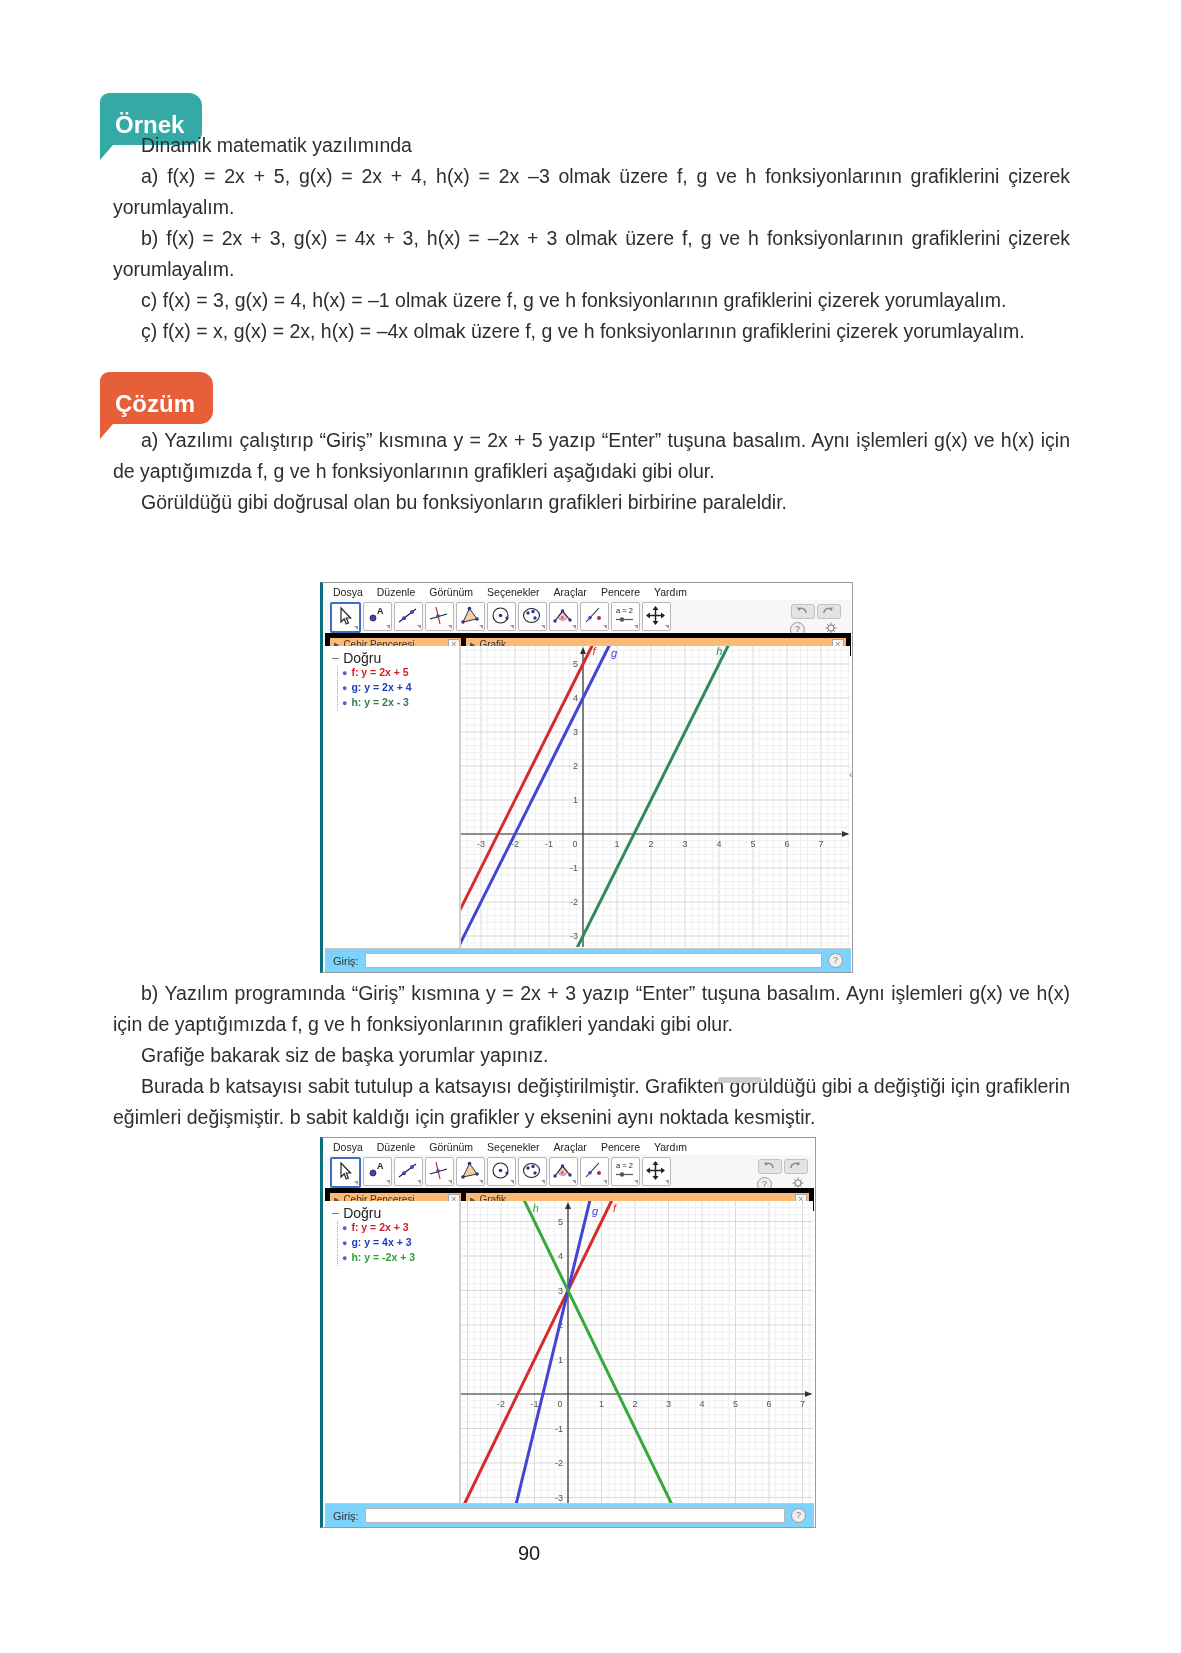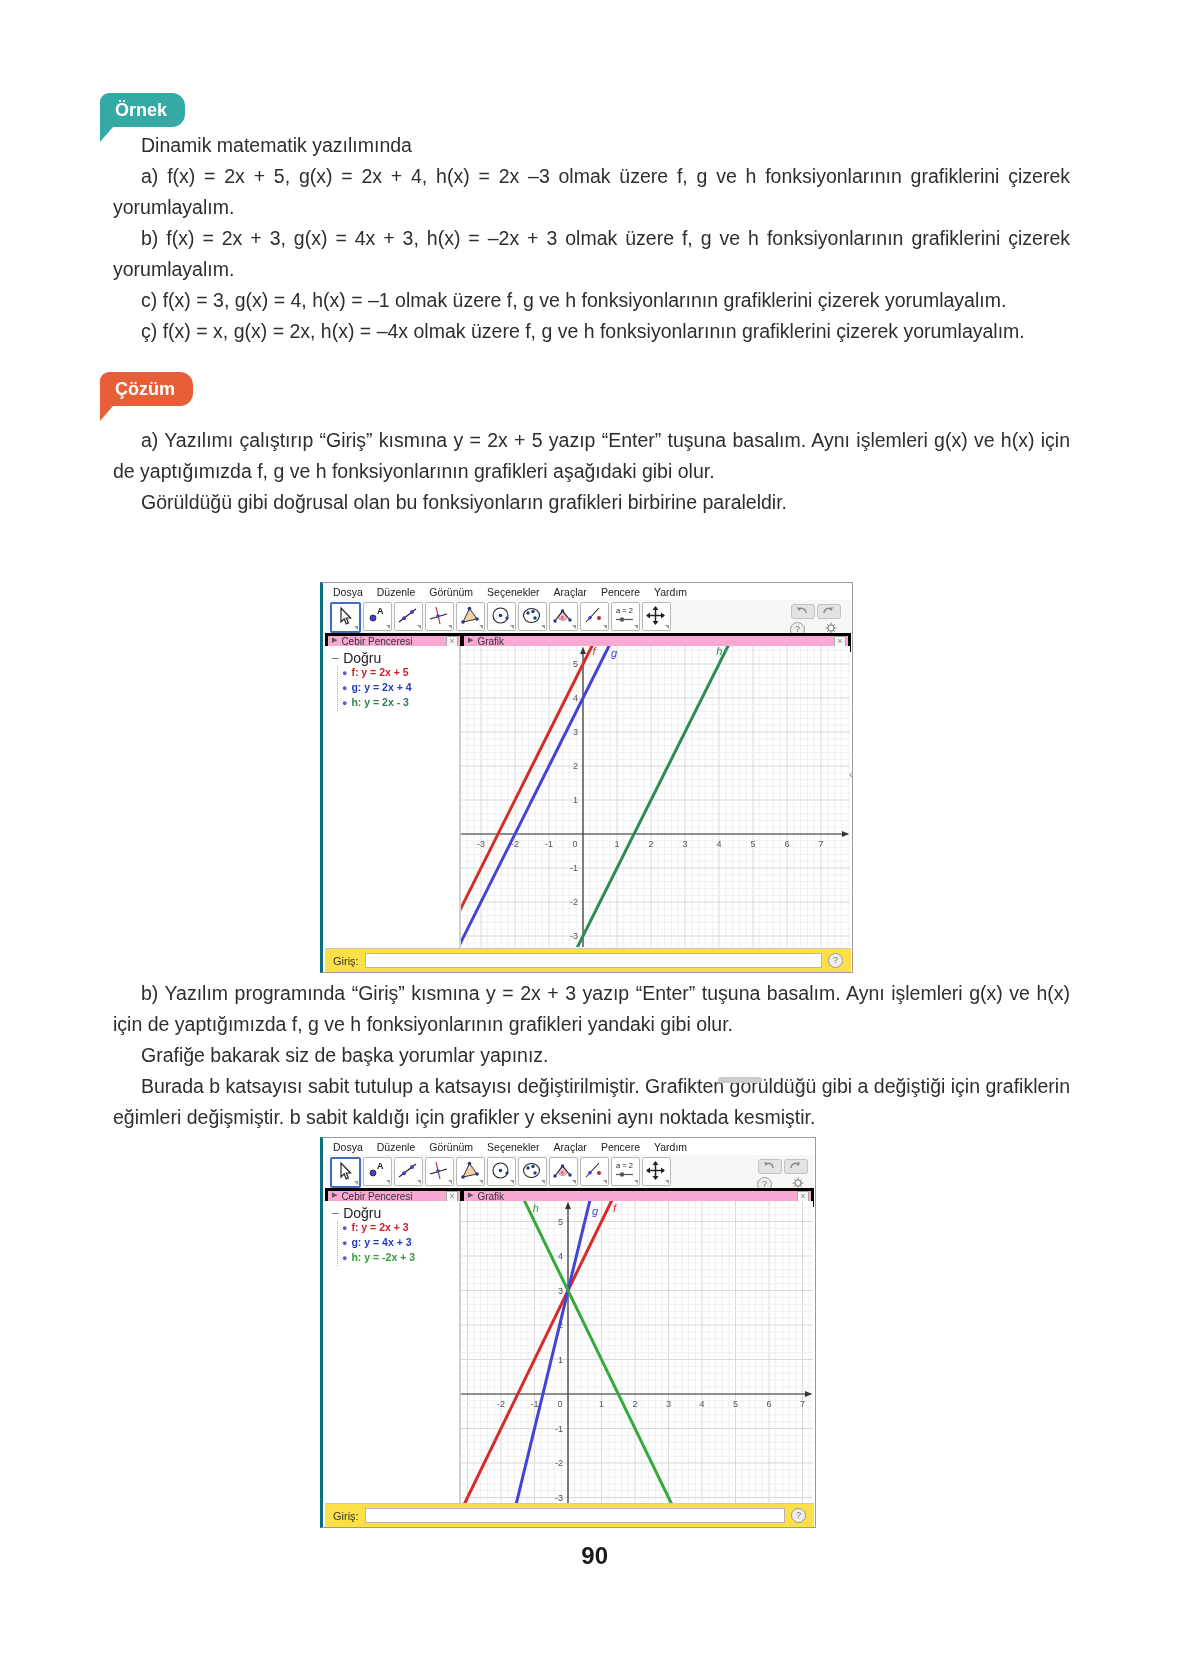--- a/index.html
+++ b/index.html
@@ -1,20 +1,20 @@
 <!DOCTYPE html>
 <html><head>
 <meta charset="utf-8">
 <style>
   html,body{margin:0;padding:0;background:#ffffff;}
   .page{position:relative;width:1181px;height:1653px;background:#ffffff;overflow:hidden;
         font-family:"Liberation Sans", sans-serif;}
   
-  .badge{position:absolute;color:#fff;font-weight:bold;font-size:18px;
-         padding:8px 18px 8px 15px;border-radius:9px 13px 13px 0;line-height:1;}
+  .badge{position:absolute;color:#fff;font-weight:bold;font-size:24px;
+         padding:20px 18px 8px 15px;border-radius:9px 13px 13px 0;line-height:1;}
   .badge::after{content:'';position:absolute;left:0;top:100%;width:13px;height:15px;
          background:inherit;clip-path:polygon(0 0,100% 0,0 100%);}
   
   .tblock{position:absolute;left:113px;width:957px;color:#2e2e2e;font-size:19.5px;
           line-height:31px;text-align:justify;}
   .tblock p{margin:0;text-indent:28px;}
   
   .gg{position:absolute;background:#fff;border:1px solid #9a9a9a;border-left:3px solid #0d6e80;
       overflow:hidden;font-size:10.5px;color:#222;}
   .menubar{position:absolute;left:2px;right:1px;top:1px;height:16px;background:#fff;
@@ -26,39 +26,39 @@
         margin:2px 1px 0 1px;position:relative;display:inline-block;vertical-align:top;padding:0;}
   .tool.sel{border:2px solid #3f6fc4;}
   .tool svg{position:absolute;left:1px;top:1px;}
   .dd{position:absolute;right:1px;bottom:1px;width:0;height:0;
       border-top:4px solid #9a9a9a;border-left:4px solid transparent;}
   .ur{position:absolute;top:4px;width:22px;height:13px;background:#e3e3e3;
       border:1px solid #c2c2c2;border-radius:3px;}
   .mini{position:absolute;top:22px;font-size:9px;color:#888;}
   .help{display:inline-block;width:13px;height:13px;border:1px solid #999;border-radius:50%;
         font-size:9px;color:#777;text-align:center;line-height:12px;background:#eee;}
-  .phead{position:absolute;height:13px;background:#f9a8d4;border:3px solid #000000;
-         display:flex;align-items:flex-start;font-size:10px;color:#333;}
+  .phead{position:absolute;height:13px;background:#fdba74;border:5px solid #000000;
+         display:flex;align-items:center;font-size:10px;color:#333;}
   .tri{font-size:7px;color:#555;margin:0 4px;}
   .xb{margin-left:auto;margin-right:2px;width:10px;height:10px;border:1px solid #aaa;color:#888;
       font-size:9px;line-height:9px;text-align:center;background:#f7f7f7;}
   .algpanel{position:absolute;left:2px;top:63px;width:134px;bottom:23px;background:#fff;
             border-right:2px solid #d0d0d0;overflow:hidden;}
   .algroot{margin:4px 0 0 6px;font-size:14px;color:#222;}
   .algroot .minus{color:#777;margin-right:4px;}
   .algitems{margin-left:12px;border-left:1px dotted #aaaaaa;}
   .alg-item{height:15px;font-size:10.5px;font-weight:bold;padding-left:4px;white-space:nowrap;}
   .alg-item .bullet{color:#5b5bd6;font-size:9px;margin-right:4px;}
   .graph-plot{position:absolute;background:#fff;}
-  .inbar{position:absolute;left:2px;right:1px;bottom:0;height:23px;background:#fde047;
+  .inbar{position:absolute;left:2px;right:1px;bottom:0;height:23px;background:#7dd3fc;
          border-top:1px solid #c8c8c8;display:flex;align-items:center;padding:0 8px;gap:6px;}
   .inbar .inlabel{font-size:11px;color:#333;}
   .inbar input{flex:1;height:13px;border:1px solid #b5b5b5;background:#fff;font-size:10px;padding:0 3px;}
-  .pagenum{position:absolute;left:518px;top:1542px;width:90px;text-align:right;
-           font-size:24px;font-weight:bold;color:#1a1a1a;}
+  .pagenum{position:absolute;left:518px;top:1542px;width:90px;text-align:left;
+           font-size:20px;font-weight:normal;color:#1a1a1a;}
   .dash{position:absolute;left:718px;top:1077px;width:44px;height:6px;border-radius:3px;background:#cdcdcd;}
   .collapse{position:absolute;left:849px;top:768px;font-size:11px;color:#8a8a8a;}
 </style>
 </head>
 <body>
 
 <div class="page">
 
   <div class="badge" style="left:100px;top:93px;background-color:#35a9a6;">
     <span>Örnek</span>

